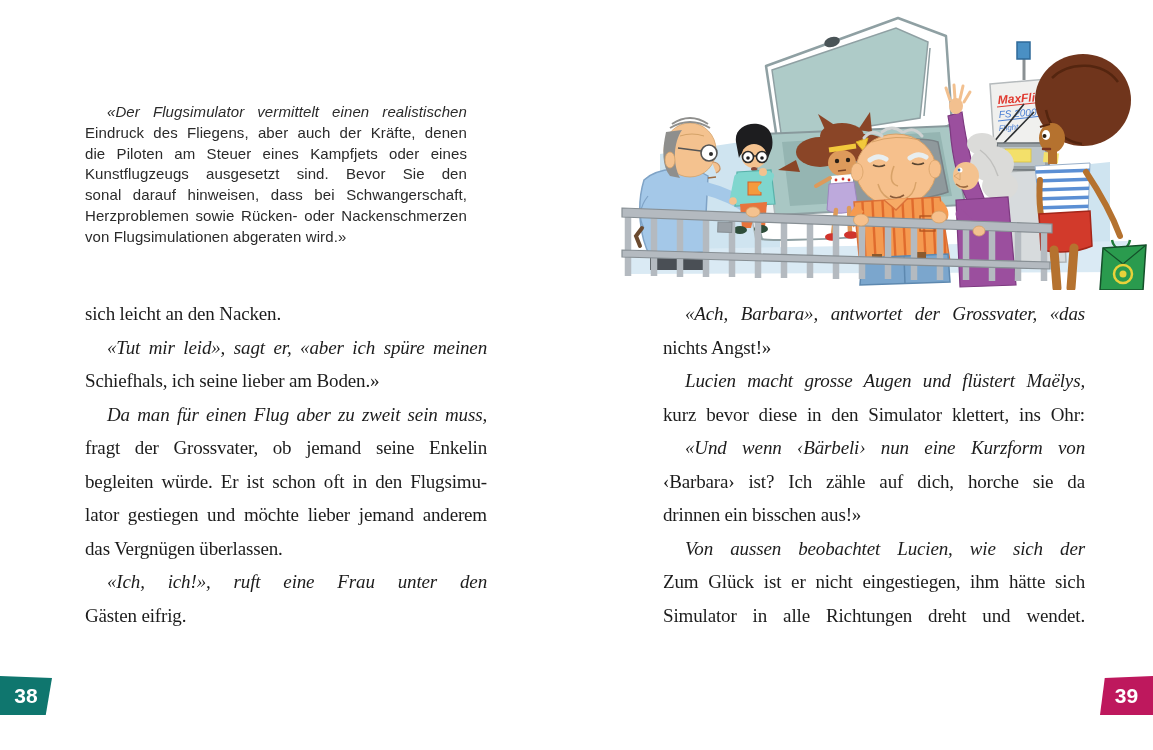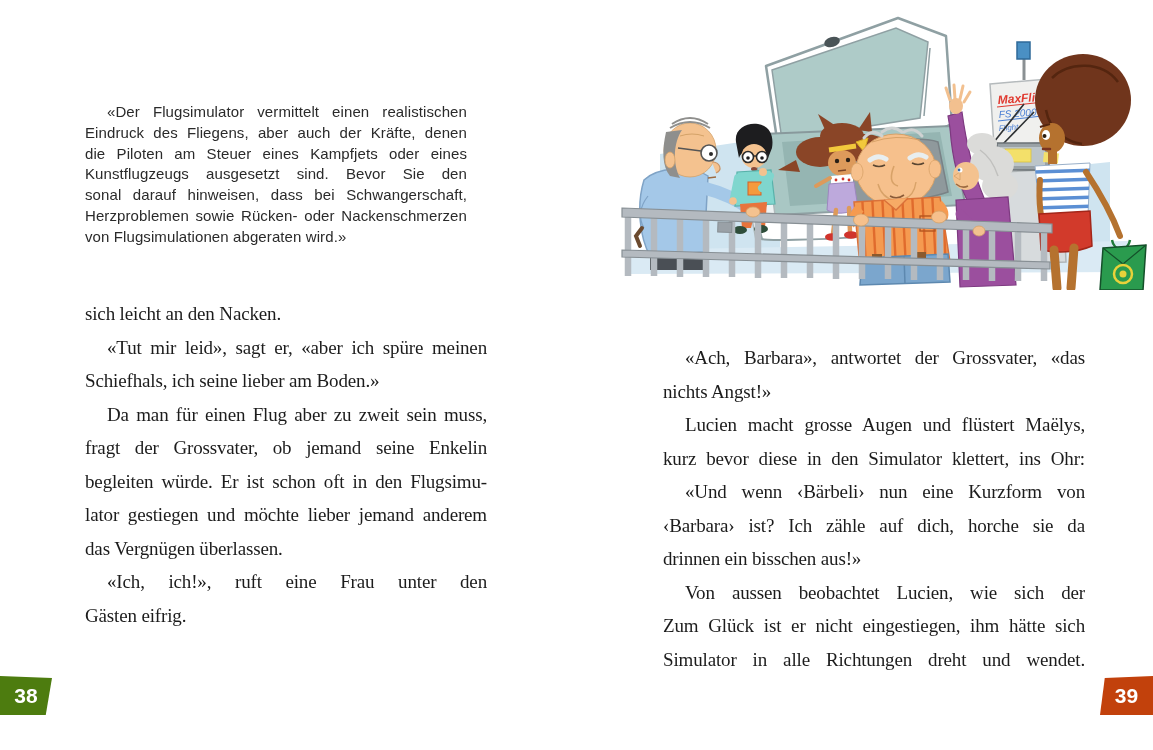--- a/index.html
+++ b/index.html
@@ -6,24 +6,24 @@
   #stage{position:relative;width:1153px;height:750px;background:#ffffff;overflow:hidden;
          font-family:"Liberation Serif",serif;color:#1c1c1c;}
   
   .quote{position:absolute;left:85px;top:102px;width:382px;
          font-family:"Liberation Sans",sans-serif;font-size:15px;line-height:20.8px;
          color:#2a2a2a;letter-spacing:0.1px;}
   
   .bodytext{position:absolute;top:297px;font-size:19px;line-height:33.55px;
             letter-spacing:-0.15px;color:#1c1c1c;}
   #left-body{left:85px;width:402px;}
-  #right-body{left:663px;width:422px;margin-top:44px;}
+  #right-body{left:663px;width:422px;}
   .tline{text-align:justify;text-align-last:justify;white-space:normal;}
   .tline.last{text-align-last:left;}
-  .tline.indent{text-indent:22px;}
+  .tline.indent{text-indent:22px;font-style:italic;}
   
   .pagenum{position:absolute;top:676px;height:39px;display:flex;align-items:center;justify-content:center;
            font-family:"Liberation Sans",sans-serif;font-weight:bold;font-size:21px;color:#ffffff;}
   #pagenum-left{left:0;width:52px;clip-path:polygon(0 0,100% 5%,88% 100%,0 100%);}
   #pagenum-right{left:1100px;width:53px;clip-path:polygon(9% 5%,100% 0,100% 100%,0 100%);}
   
   #illu{position:absolute;left:620px;top:0;width:530px;height:290px;}
   svg text{font-family:"Liberation Sans",sans-serif;}
 </style>
 </head>
@@ -286,19 +286,19 @@
     </g>
 
     <g fill="#f4c28f" stroke="#d4a268" stroke-width="0.8">
       <ellipse cx="133" cy="212" rx="7" ry="5"></ellipse>
       <ellipse cx="241" cy="220" rx="7.5" ry="6" fill="#f6c08c"></ellipse>
       <ellipse cx="319" cy="217" rx="7.5" ry="6" fill="#f6c08c"></ellipse>
       <ellipse cx="359" cy="231" rx="6" ry="5" fill="#f2c08f"></ellipse>
     </g>
   </svg>
 
-  <div class="pagenum" id="pagenum-left" style="background: #4d7c0f;">
+  <div class="pagenum" id="pagenum-left" style="background: #0f766e;">
     <span>38</span>
   </div>
-  <div class="pagenum" id="pagenum-right" style="background: #c2410c; text-align: center;">
+  <div class="pagenum" id="pagenum-right" style="background: #be185d; text-align: center;">
     <span>39</span>
   </div>
 </div>
 
 </body></html>

